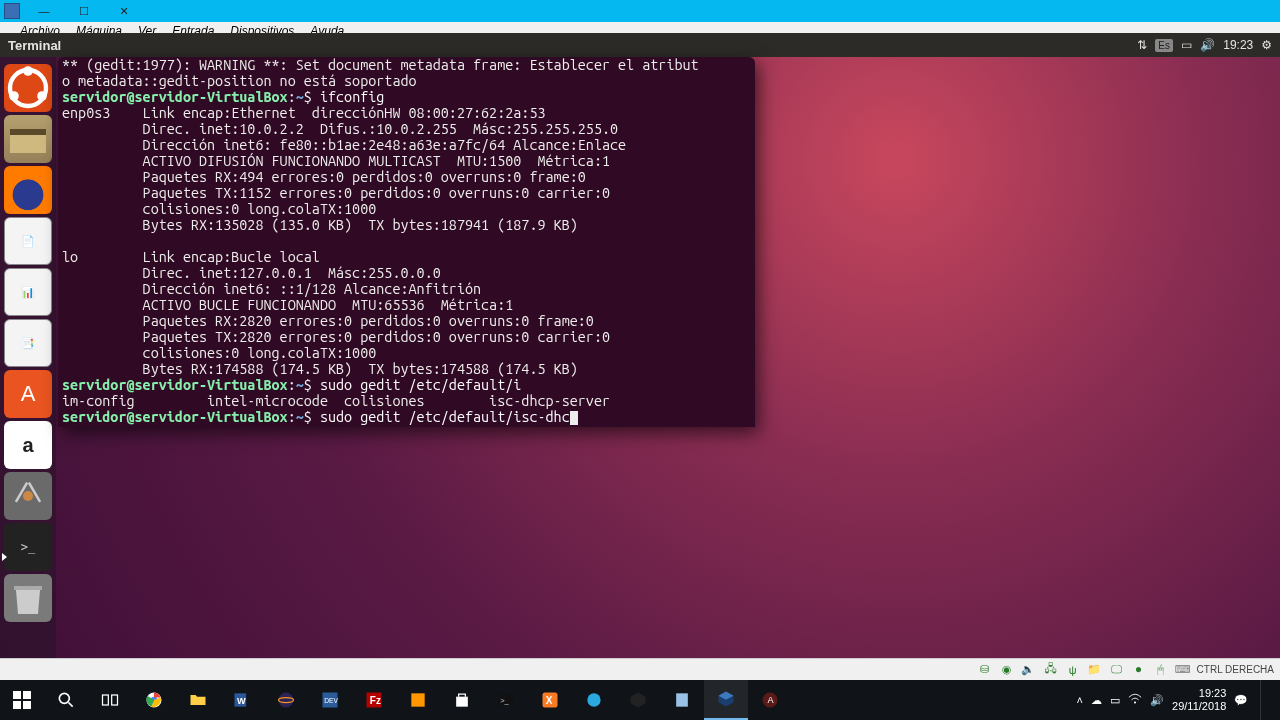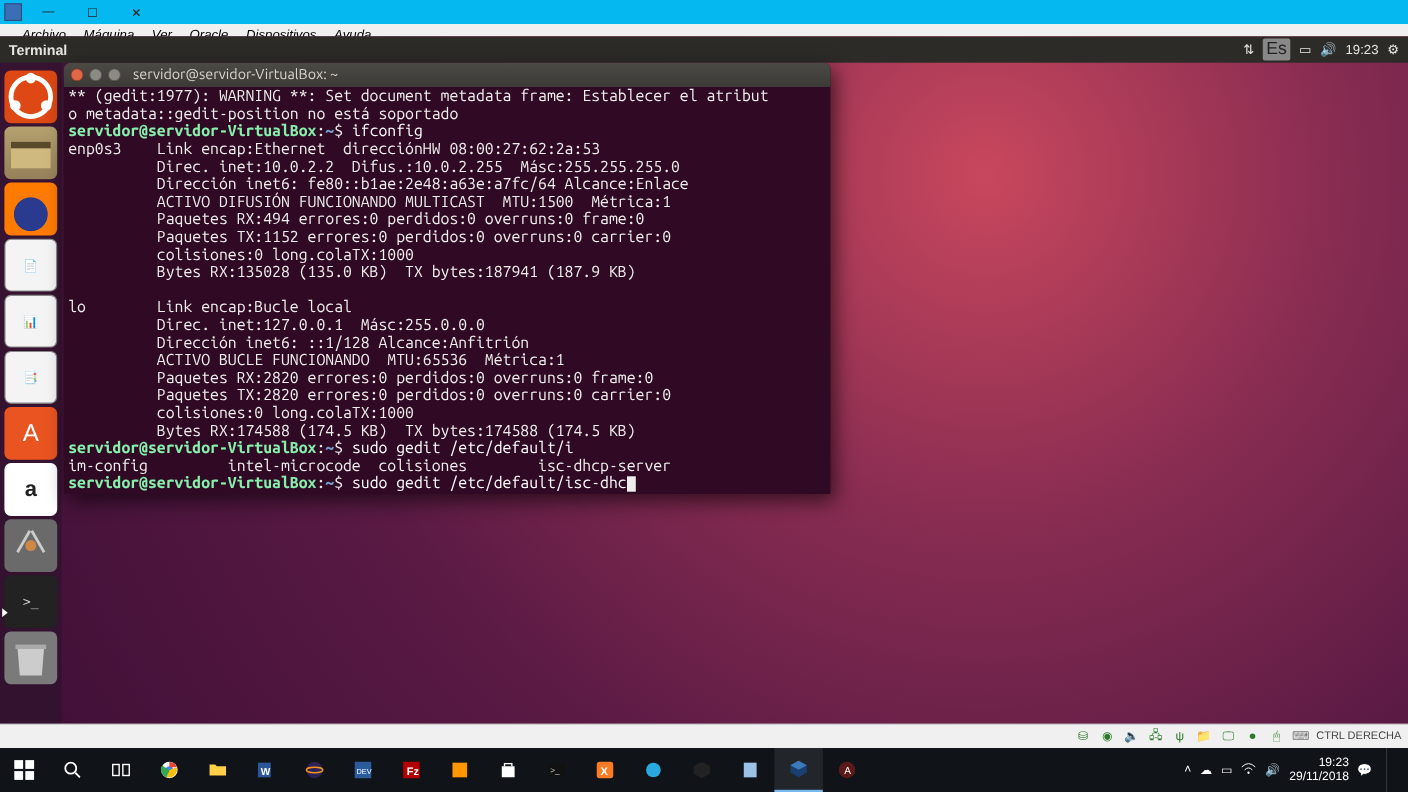--- a/index.html
+++ b/index.html
@@ -13,21 +13,21 @@
 
 .vbox-menubar { height: 21px; background: #f0f0f0; display: flex; align-items: center; font-size: 12px; border-bottom: 4px solid #8b5cf6; padding-left: 12px; font-style: italic; }
 .vbox-menubar .m { padding: 2px 8px; cursor: default; }
 
 
 .guest { position: absolute; left: 0; top: 33px; width: 1280px; height: 632px; background: radial-gradient(circle at 70% 20%, #c8475d 0%, #8a2d52 30%, #5a1a44 60%, #3e0f37 100%); overflow:hidden;}
 .ubuntu-top { height: 24px; background: #2c2b28; color: #e6e4df; display: flex; align-items: center; font-size: 13px; padding: 0 8px; }
 .ubuntu-top .app-label { font-weight: bold; }
 .ubuntu-top .spacer { flex: 1; }
 .ubuntu-top .ind { margin-left: 8px; font-size: 12px; display:flex; align-items:center;}
-.ubuntu-top .kbd { background:#888; color:#222; font-size:16px; padding:1px 3px; border-radius:2px;}
+.ubuntu-top .kbd { background:#888; color:#222; font-size:10px; padding:1px 3px; border-radius:2px;}
 
 .launcher { position: absolute; left: 0; top: 24px; width: 56px; height: 608px; background: rgba(40,20,40,0.55); padding-top: 4px; }
 .launcher .tile { width: 48px; height: 48px; margin: 3px auto; border-radius: 6px; display: flex; align-items: center; justify-content: center; font-size: 22px; color: #fff; }
 .launcher .ubuntu-dash { background: #dd4814; }
 .launcher .files { background: linear-gradient(#b5a06e,#96805a); }
 .launcher .firefox { background: radial-gradient(circle at 50% 60%, #2a3a8f 40%, #ff7b00 42%); }
 .launcher .writer { background:#f4f4f4;border:1px solid #888;}
 .launcher .calc { background:#f4f4f4;border:1px solid #888;}
 .launcher .impress { background:#f4f4f4;border:1px solid #888;}
 .launcher .software { background:#e95420;}
@@ -79,21 +79,21 @@
   <span class="icon"></span>
   <div class="wbtn">—</div>
   <div class="wbtn">☐</div>
   <div class="wbtn close">✕</div>
 </div>
 
 <div class="vbox-menubar">
   <div class="m">Archivo</div>
   <div class="m">Máquina</div>
   <div class="m">Ver</div>
-  <div class="m">Oracle</div>
+  <div class="m">Entrada</div>
   <div class="m">Dispositivos</div>
   <div class="m">Ayuda</div>
 </div>
 
 <div class="guest">
 
   <div class="ubuntu-top">
     <span class="app-label">Terminal</span>
     <span class="spacer"></span>
     <span class="ind">⇅</span>
@@ -151,26 +151,20 @@
       </div>
     <div class="tile trash">
         <svg viewBox="0 0 24 24">
           <path d="M6 8 L7 20 L17 20 L18 8 Z" fill="#ccc"></path>
           <rect x="5" y="6" width="14" height="2" fill="#aaa"></rect>
         </svg>
       </div>
   </div>
 
   <div class="termwin">
-    <div class="term-title">
-      <span class="dot c"></span>
-      <span class="dot m"></span>
-      <span class="dot x"></span>
-      <span style="margin-left:6px">servidor@servidor-VirtualBox: ~</span>
-    </div>
     <div class="term-body" id="termbody"><span class="w">** (gedit:1977): WARNING **: Set document metadata frame: Establecer el atribut</span>
 <span class="w">o metadata::gedit-position no está soportado</span>
 <span class="u">servidor@servidor-VirtualBox</span><span class="w">:</span><span class="p">~</span><span class="w">$</span> <span class="c">ifconfig</span>
 <span class="w">enp0s3    Link encap:Ethernet  direcciónHW 08:00:27:62:2a:53
           Direc. inet:10.0.2.2  Difus.:10.0.2.255  Másc:255.255.255.0
           Dirección inet6: fe80::b1ae:2e48:a63e:a7fc/64 Alcance:Enlace
           ACTIVO DIFUSIÓN FUNCIONANDO MULTICAST  MTU:1500  Métrica:1
           Paquetes RX:494 errores:0 perdidos:0 overruns:0 frame:0
           Paquetes TX:1152 errores:0 perdidos:0 overruns:0 carrier:0
           colisiones:0 long.colaTX:1000

